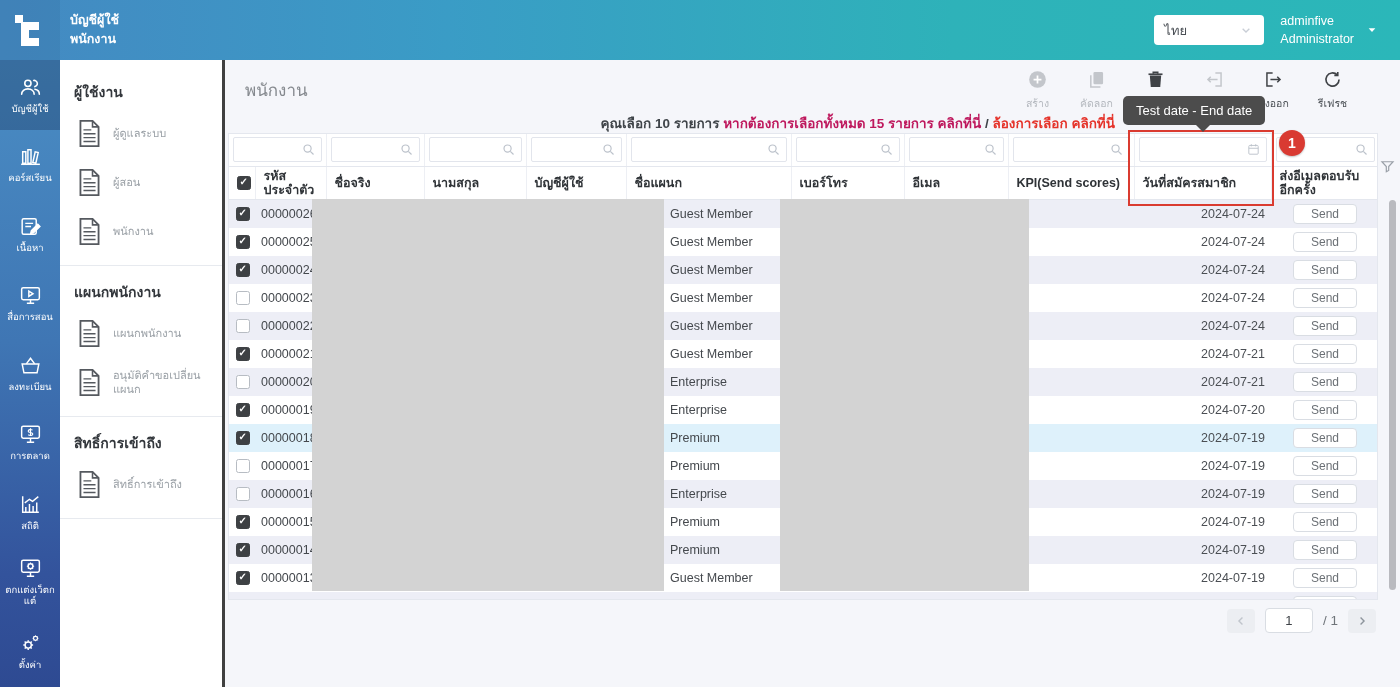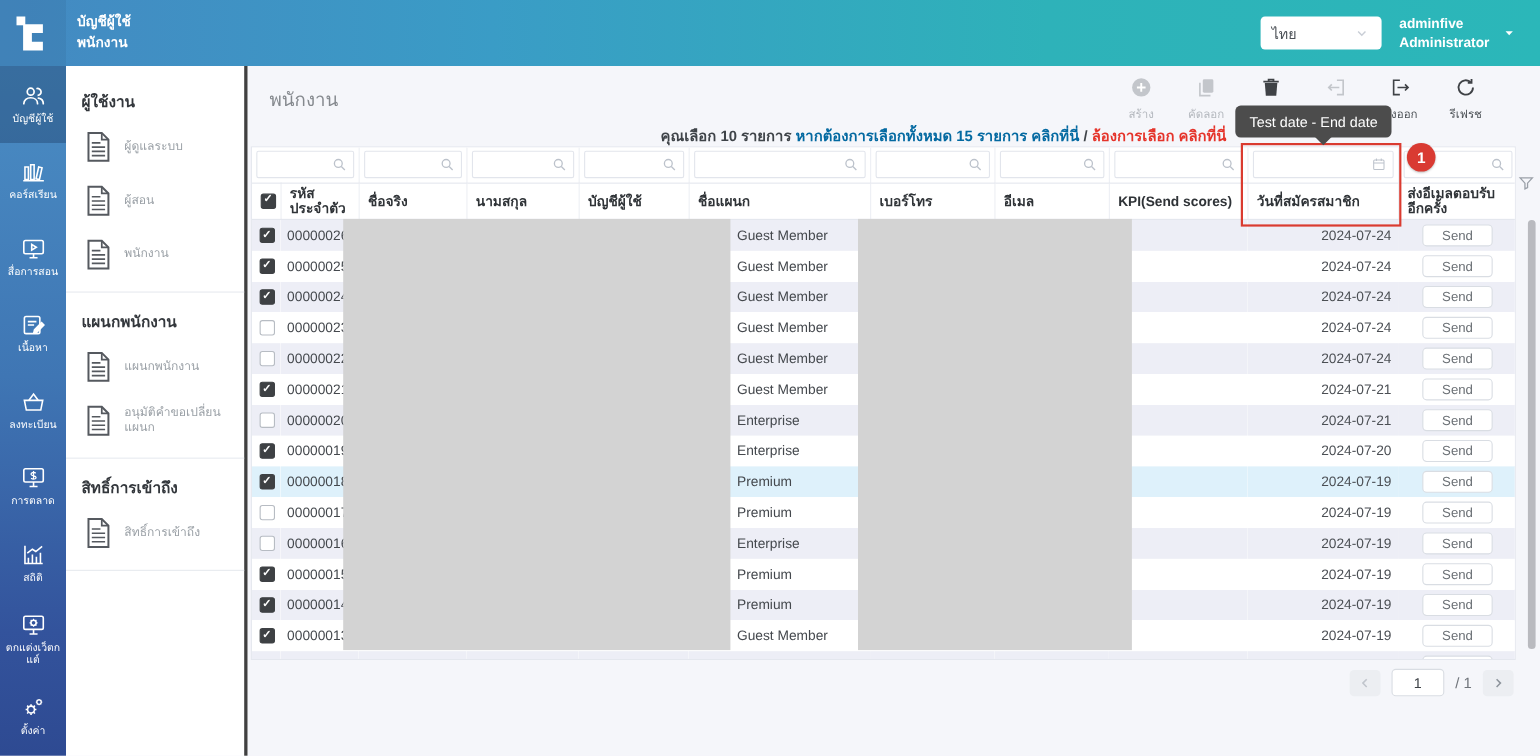--- a/index.html
+++ b/index.html
@@ -8,21 +8,21 @@
   
   .topbar { position:absolute; top:0; left:0; width:1400px; height:60px;
     background:linear-gradient(90deg,#4489c2 0%,#3a9cc6 32%,#2eb2b9 68%,#2bb7b9 100%);
     display:flex; align-items:center; z-index:20; }
   .logo-cell { width:60px; height:60px; display:flex; align-items:center; justify-content:center; background:rgba(0,0,0,0.05); }
   .logo-cell svg { width:34px; height:34px; }
   .top-titles { margin-left:10px; color:#fff; font-size:12.5px; font-weight:bold; line-height:1.55; }
   .top-right { margin-left:auto; display:flex; align-items:center; padding-right:20px; }
   .lang { width:110px; height:30px; background:#fff; border-radius:4px; display:flex; align-items:center; padding:0 10px; font-size:13px; color:#4a4f55; margin-right:16px; cursor:pointer; }
   .lang .chev { margin-left:auto; width:16px; height:16px; color:#c9ced6; }
-  .user-block { color:#fff; font-size:12.5px; line-height:1.45; font-weight:bold; cursor:pointer; }
+  .user-block { color:#fff; font-size:12.5px; line-height:1.45; font-weight:normal; cursor:pointer; }
   .user-caret { width:16px; height:16px; color:#fff; margin-left:10px; }
 
   
   .rail { position:absolute; left:0; top:60px; bottom:0; width:60px;
     background:linear-gradient(180deg,#4a8dc4 0%,#3f76b4 45%,#33539c 82%,#2e4a92 100%);
     display:flex; flex-direction:column; z-index:10; }
   .rail-item { height:69.5px; display:flex; flex-direction:column; align-items:center; justify-content:center; gap:4px; color:#fff; cursor:pointer; }
   .rail-item.active { background:rgba(10,30,66,0.28); }
   .ri-ic { width:25px; height:25px; }
   .ri-ic svg { width:100%; height:100%; }
@@ -43,21 +43,21 @@
 
   .toolbar { position:absolute; top:9px; right:38px; display:flex; z-index:4; }
   .tool { width:59px; display:flex; flex-direction:column; align-items:center; gap:5px; cursor:pointer; }
   .t-ic { width:21px; height:21px; color:#3f4246; }
   .t-ic svg { width:100%; height:100%; }
   .t-lb { font-size:10.5px; color:#4d5257; }
   .tool.dim .t-ic { color:#c3c6cb; }
   .tool.dim .t-lb { color:#b4b8be; }
 
   .sel-line { position:absolute; top:52px; right:285px; white-space:nowrap; font-size:13.5px; font-weight:bold; color:#3f4449; z-index:2; }
-  .sel-blue { color:#0369a1; }
+  .sel-blue { color:#be185d; }
   .sel-red { color:#e5332a; }
 
   
   .table-wrap { position:absolute; left:3px; top:73px; width:1150px; height:467px; background:#fff; border:1px solid #e4e7ee; overflow:hidden; z-index:1; }
   table { border-collapse:collapse; table-layout:fixed; width:1150px; }
   thead td, thead th { border-right:1px solid #edeff4; border-bottom:1px solid #e4e7ee; background:#fff; }
   tr.search-row td { height:32px; padding:3px 4px; }
   .s-box { position:relative; height:25px; border:1px solid #e2e5ec; border-radius:2px; background:#fff; }
   .s-box input { width:100%; height:100%; border:0; outline:0; padding:0 24px 0 7px; font-size:12px; background:transparent; }
   .s-ic { position:absolute; right:5px; top:4px; width:15px; height:15px; color:#bcc2cb; }
@@ -140,33 +140,33 @@
     </div>
     <div class="rail-item">
       <span class="ri-ic"><svg viewBox="0 0 24 24" fill="none" stroke="currentColor" stroke-width="1.4">
           <path d="M4.5 18.5V7.5h3v11zM9.5 18.5v-13h3v13zM14.2 17.8l2.3-10.3 2.9.7-2.3 10.3z"></path>
           <path d="M3 19.5h18"></path>
         </svg></span>
       <div class="ri-lb">คอร์สเรียน</div>
     </div>
     <div class="rail-item">
       <span class="ri-ic"><svg viewBox="0 0 24 24" fill="none" stroke="currentColor" stroke-width="1.4">
+          <rect x="4" y="4.5" width="13.5" height="15" rx="1.5"></rect>
+          <path d="M7 9h7.5M7 12h5.5"></path>
+          <path d="M12.8 16.2l6.2-6.3 2 2-6.2 6.3-2.6.6z" fill="#fff"></path>
+        </svg></span>
+      <div class="ri-lb">เนื้อหา</div>
+    </div>
+    <div class="rail-item">
+      <span class="ri-ic"><svg viewBox="0 0 24 24" fill="none" stroke="currentColor" stroke-width="1.4">
           <rect x="3.5" y="4.5" width="17" height="11.5" rx="1.5"></rect>
           <path d="M10.4 7.8l4 2.5-4 2.5z"></path>
           <path d="M8.5 19.5h7M12 16v3.5"></path>
         </svg></span>
       <div class="ri-lb">สื่อการสอน</div>
-    </div>
-    <div class="rail-item">
-      <span class="ri-ic"><svg viewBox="0 0 24 24" fill="none" stroke="currentColor" stroke-width="1.4">
-          <rect x="4" y="4.5" width="13.5" height="15" rx="1.5"></rect>
-          <path d="M7 9h7.5M7 12h5.5"></path>
-          <path d="M12.8 16.2l6.2-6.3 2 2-6.2 6.3-2.6.6z" fill="#fff"></path>
-        </svg></span>
-      <div class="ri-lb">เนื้อหา</div>
     </div>
     <div class="rail-item">
       <span class="ri-ic"><svg viewBox="0 0 24 24" fill="none" stroke="currentColor" stroke-width="1.4">
           <path d="M4 10.5h16l-1.7 8.5H5.7z"></path>
           <path d="M8 10.5l4-5.5 4 5.5"></path>
         </svg></span>
       <div class="ri-lb">ลงทะเบียน</div>
     </div>
     <div class="rail-item">
       <span class="ri-ic"><svg viewBox="0 0 24 24" fill="none" stroke="currentColor" stroke-width="1.4">

